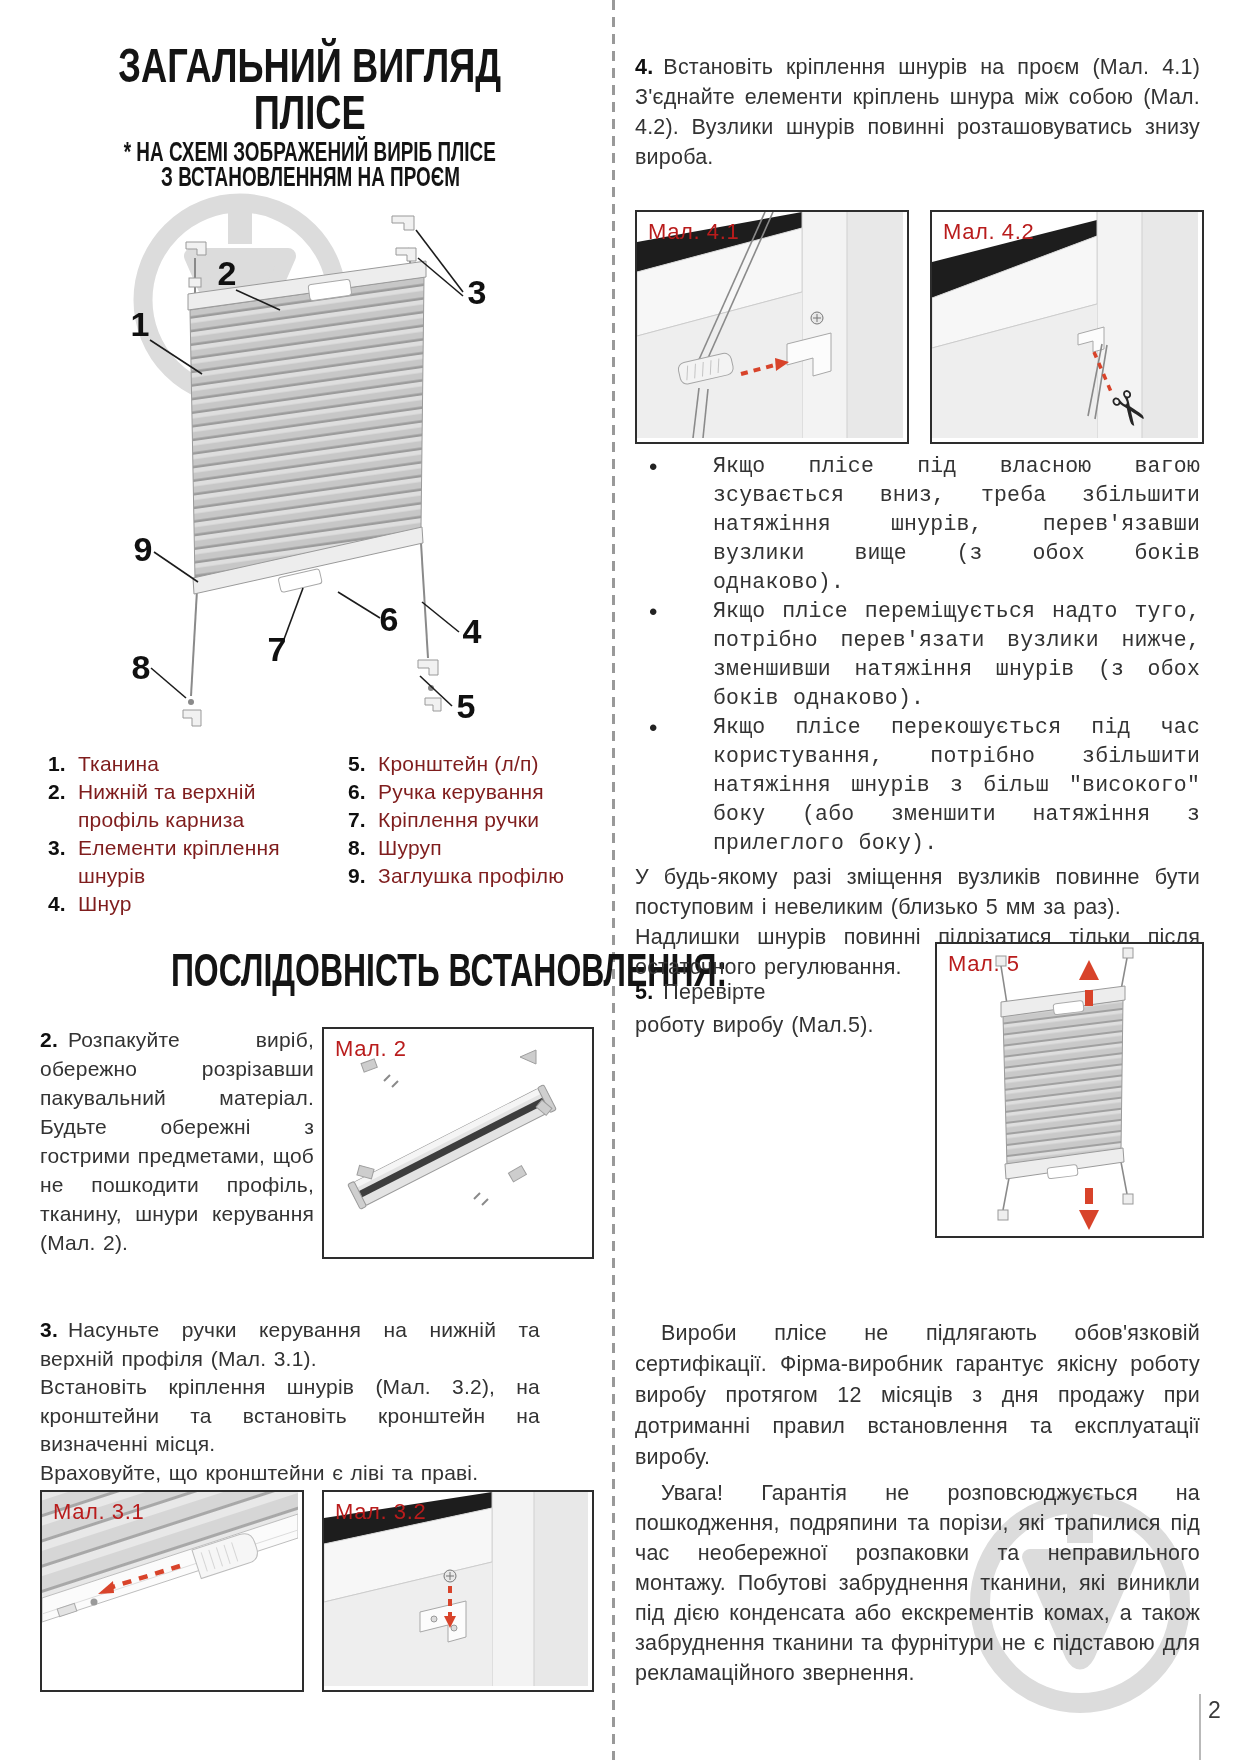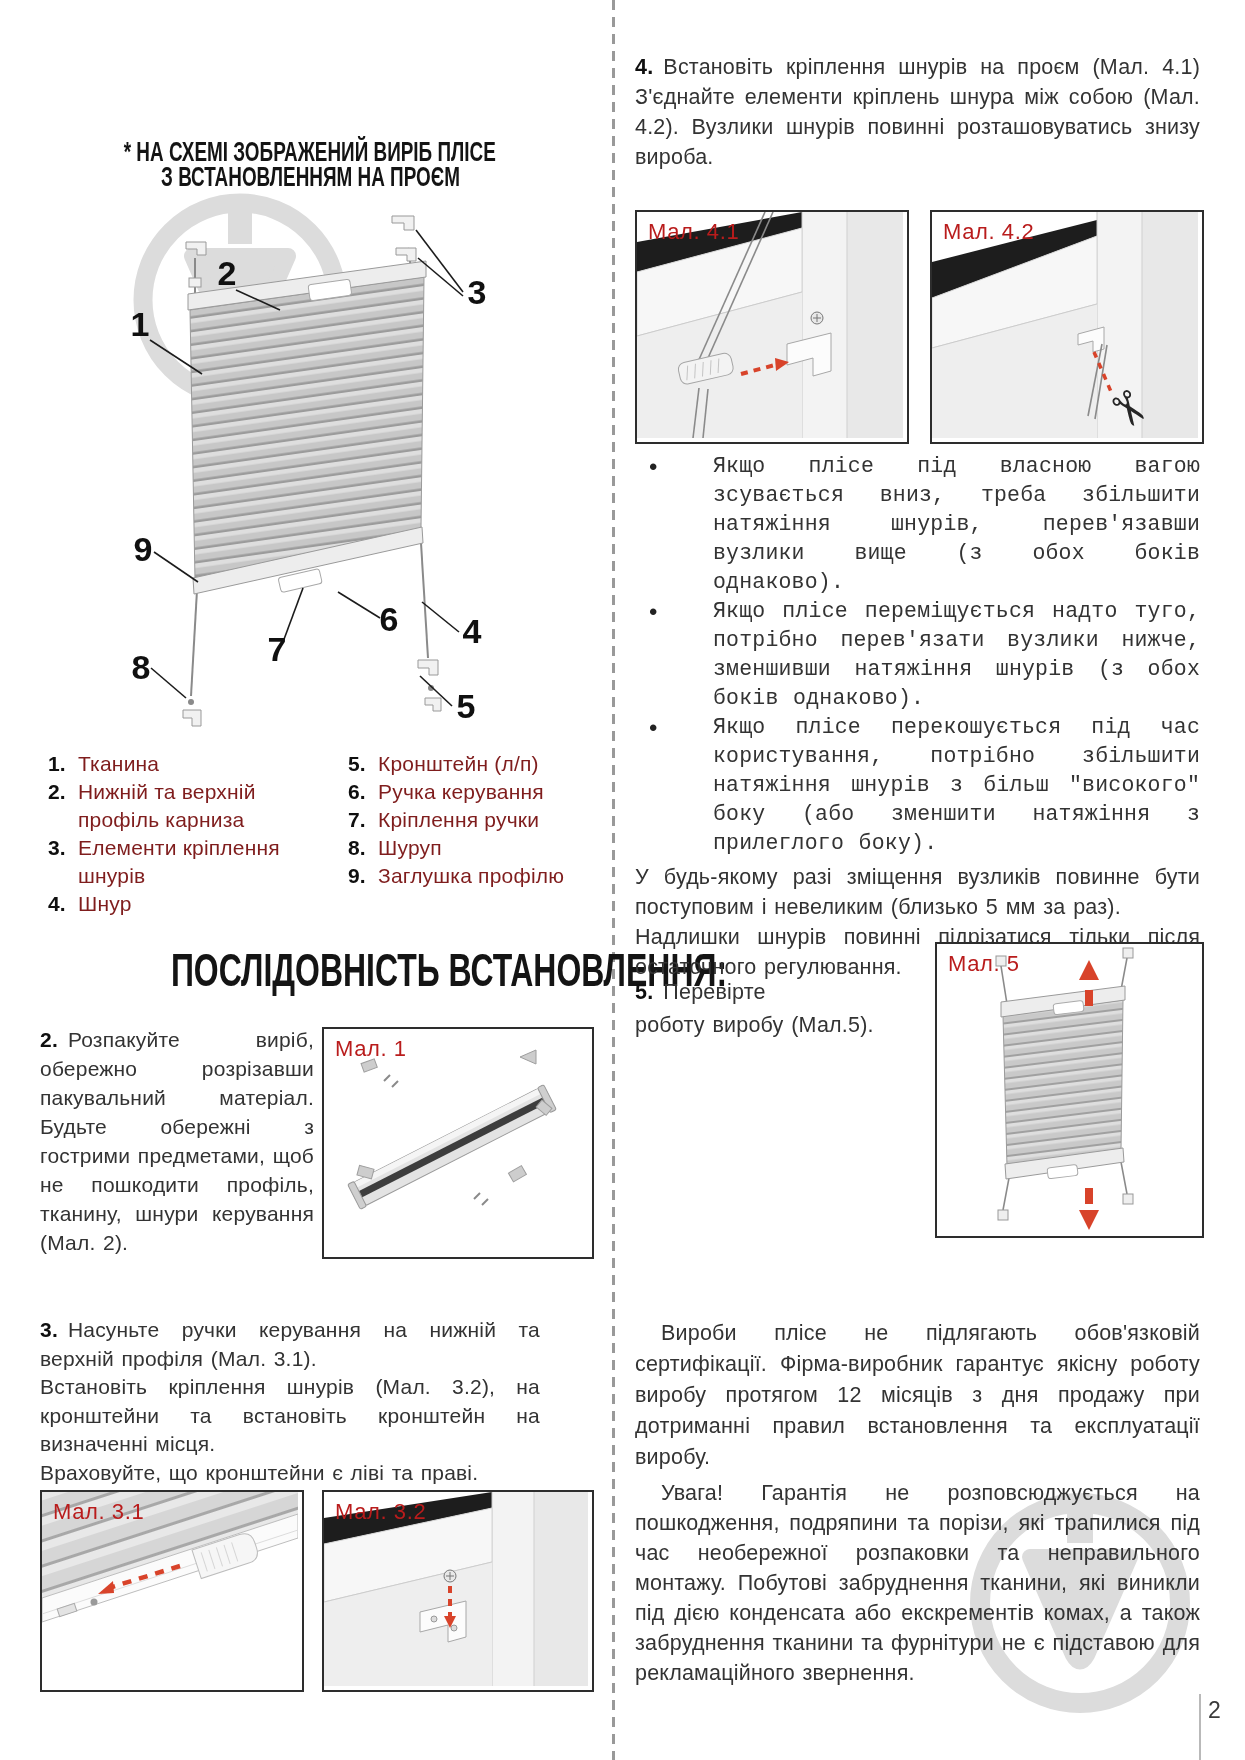--- a/index.html
+++ b/index.html
@@ -24,20 +24,24 @@
            background:repeating-linear-gradient(#999 0 10px,transparent 10px 17px);}
   p{margin:0;}
 </style>
 </head>
 <body>
 
 <div id="page">
 
   <div class="divider"></div>
 
+  <div class="abs center" style="left:40px;top:42px;width:540px">
+    <div><span class="cond" style="font-size:49px;line-height:47px;transform:scaleX(.74)">ЗАГАЛЬНИЙ ВИГЛЯД</span></div>
+    <div><span class="cond" style="font-size:49px;line-height:47px;transform:scaleX(.74)">ПЛІСЕ</span></div>
+  </div>
 
   <div class="abs center" style="left:40px;top:140px;width:540px">
     <div><span class="cond" style="font-size:27px;line-height:25px;transform:scaleX(.7)">* НА СХЕМІ ЗОБРАЖЕНИЙ ВИРІБ ПЛІСЕ</span></div>
     <div><span class="cond" style="font-size:27px;line-height:25px;transform:scaleX(.7)">З ВСТАНОВЛЕННЯМ НА ПРОЄМ</span></div>
   </div>
 
   <svg class="abs" style="left:40px;top:190px" width="500" height="556" viewBox="0 0 500 556">
     <defs>
       <pattern id="pA" width="24" height="13.5" patternUnits="userSpaceOnUse" patternTransform="rotate(-8)">
         <rect width="24" height="13.5" fill="#c7c7c7"></rect>
@@ -151,21 +155,21 @@
   </div>
 
   <div class="abs center" style="left:40px;top:946px;width:540px">
     <span class="cond" style="font-size:47px;line-height:48px;transform:scaleX(.68)">ПОСЛІДОВНІСТЬ ВСТАНОВЛЕННЯ:</span>
   </div>
 
   <div class="abs txt just" style="left:40px;top:1025px;width:274px">
     <span class="bnum">2.</span><span>Розпакуйте виріб, обережно розрізавши пакувальний матеріал. Будьте обережні з гострими предметами, щоб не пошкодити профіль, тканину, шнури керування (Мал. 2).</span>
   </div>
   <div class="figbox" style="left:322px;top:1027px;width:268px;height:228px">
-    <div class="figlabel">Мал. 1</div>
+    <div class="figlabel">Мал. 2</div>
     <svg width="264" height="224" viewBox="0 0 264 224">
       <g transform="translate(128,118) rotate(-27)">
         <rect x="-105" y="-13" width="210" height="26" rx="4" fill="#e3e3e3" stroke="#9a9a9a"></rect>
         <rect x="-105" y="-13" width="210" height="6" rx="2" fill="#f5f5f5"></rect>
         <rect x="-105" y="-3" width="210" height="7" fill="#3d3d3d"></rect>
         <rect x="-110" y="-14" width="7" height="28" rx="2" fill="#cfcfcf" stroke="#999"></rect>
         <rect x="103" y="-14" width="7" height="28" rx="2" fill="#cfcfcf" stroke="#999"></rect>
       </g>
       <g fill="#cdcdcd" stroke="#9e9e9e">
         <rect x="38" y="32" width="14" height="9" transform="rotate(-20 45 36)"></rect>

